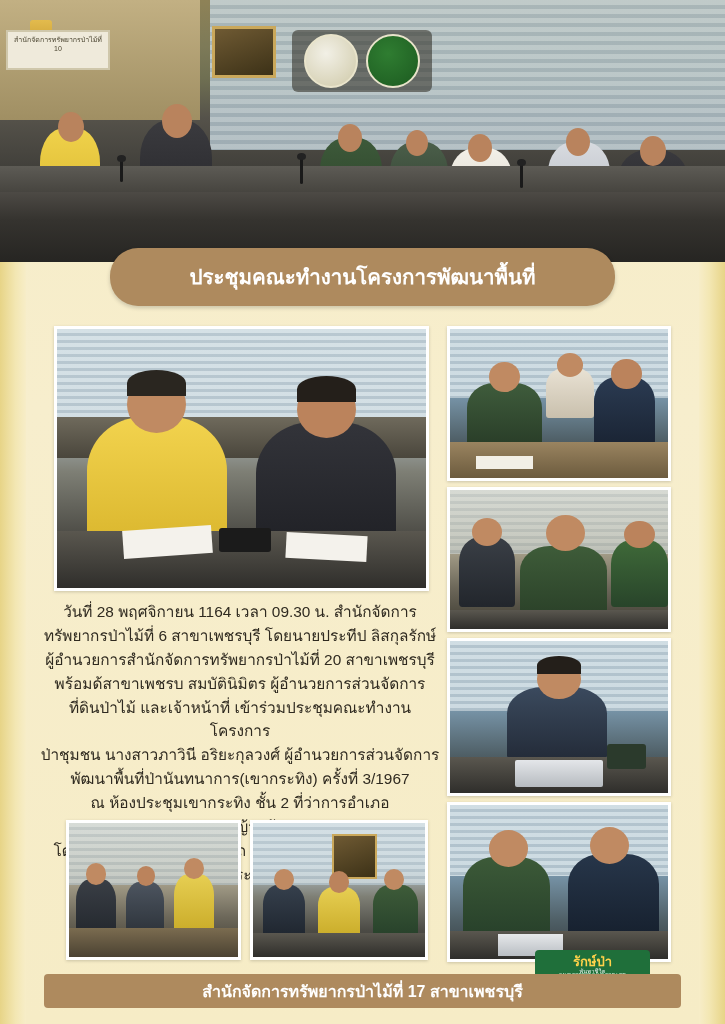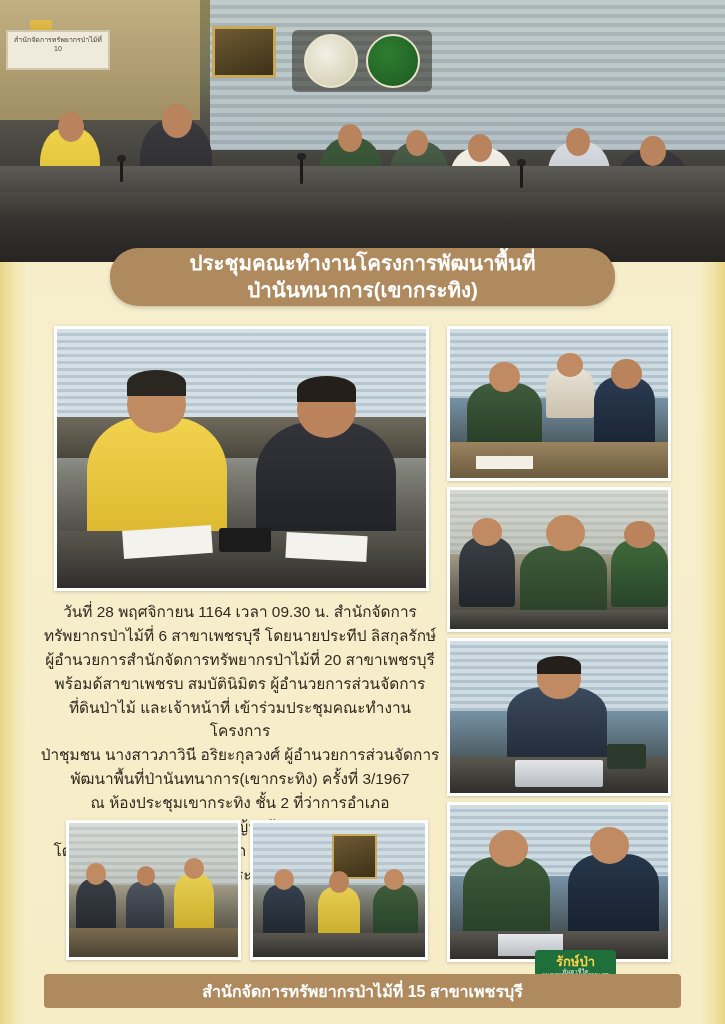--- a/index.html
+++ b/index.html
@@ -140,21 +140,21 @@
   
   .caption {
     position: absolute; left: 40px; top: 600px; width: 400px;
     text-align: center; color: #2f2a20;
     font-size: 15.4px; line-height: 1.55;
   }
   .caption p { margin: 0; }
 
   
   .stamp {
-    position: absolute; left: 535px; top: 950px; width: 81px; height: 34px;
+    position: absolute; left: 535px; top: 950px; width: 115px; height: 34px;
     background: #1f6f3a; border-radius: 4px; color:#fff;
     display:flex; flex-direction:column; align-items:center; justify-content:center;
     line-height:1.05;
   }
   .stamp .l1 { font-size: 13px; font-weight: bold; color:#ffd24a; }
   .stamp .l2 { font-size: 5.5px; letter-spacing:.2px; }
   .stamp .l3 { font-size: 4.6px; color:#d8f0d8; }
 
   
   .footer {
@@ -206,21 +206,20 @@
       <div class="seal b"></div>
     </div>
   </div>
 
   <div class="title-banner">
     <span style="visibility: hidden;">ประชุมคณะทำงานโครงการพัฒนาพื้นที่</span>
 
   </div>
   <div style="position:absolute;left:110px;top:248px;width:505px;height:58px;display:flex;flex-direction:column;align-items:center;justify-content:center;pointer-events:none;">
     <span style="color:#fff;font-size:20.5px;font-weight:bold;line-height:1.3;">ประชุมคณะทำงานโครงการพัฒนาพื้นที่</span>
-    <span style="color:#fff;font-size:20.5px;font-weight:bold;line-height:1.3;">ป่านันทนาการ(เขากระทิง)</span>
   </div>
 
   <div class="photo p-main">
     <div class="room"></div>
     <div class="strip-blinds"></div>
     <div style="position:absolute;left:-5%;top:34%;right:-5%;height:16%;background:linear-gradient(180deg,#6f6a5c,#4a463c);"></div>
 
     <div style="position:absolute;left:8%;top:34%;width:38%;height:52%;background:linear-gradient(180deg,#f2d34e,#d9b52c);border-radius:40% 40% 6% 6%;"></div>
     <div style="position:absolute;left:19%;top:18%;width:16%;height:22%;background:#c08a62;border-radius:50%;"></div>
     <div style="position:absolute;left:19%;top:16%;width:16%;height:10%;background:#2a2620;border-radius:50% 50% 0 0;"></div>
@@ -320,16 +319,16 @@
     <div class="tabletop" style="height:18%;"></div>
   </div>
 
   <div class="stamp">
     <div class="l1">รักษ์ป่า</div>
     <div class="l2">พันพาชีวิต</div>
     <div class="l3">SAVE FOREST SAVE FOR LIFE</div>
   </div>
 
   <div class="footer">
-    <span>สำนักจัดการทรัพยากรป่าไม้ที่ 15 สาขาเพชรบุรี</span>
+    <span>สำนักจัดการทรัพยากรป่าไม้ที่ 17 สาขาเพชรบุรี</span>
   </div>
 
 </div>
 
 </body></html>

